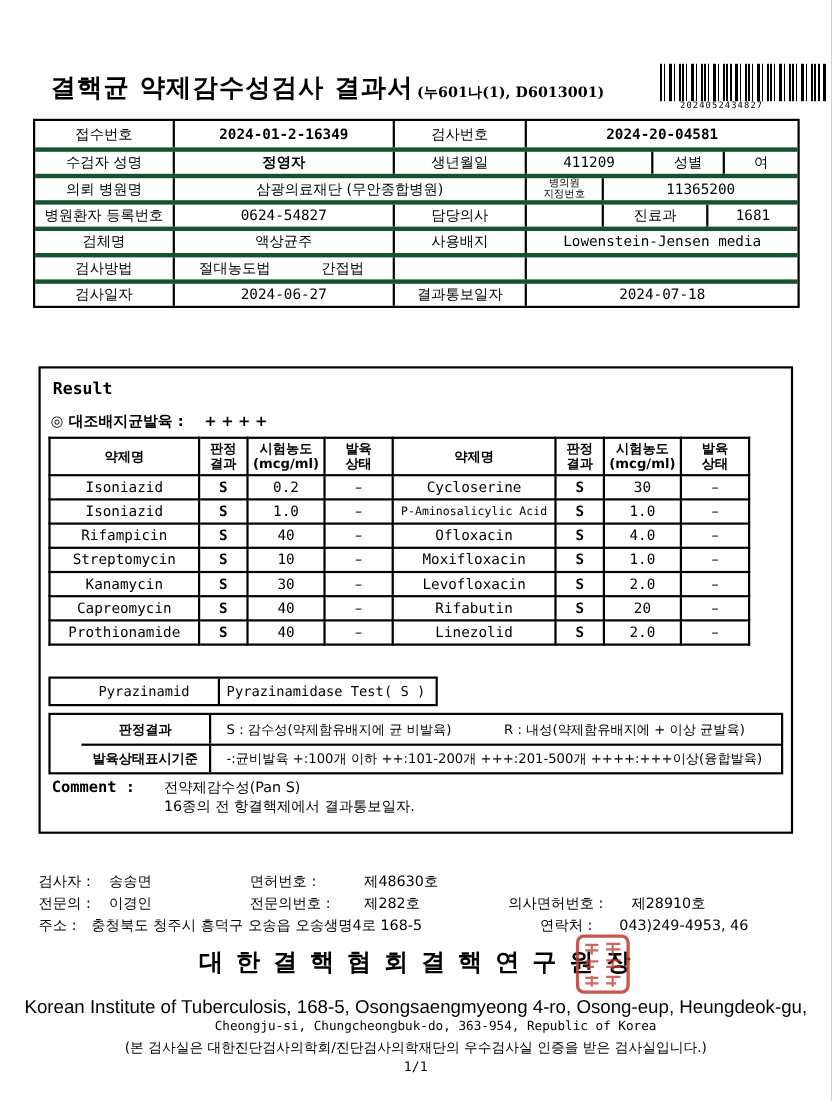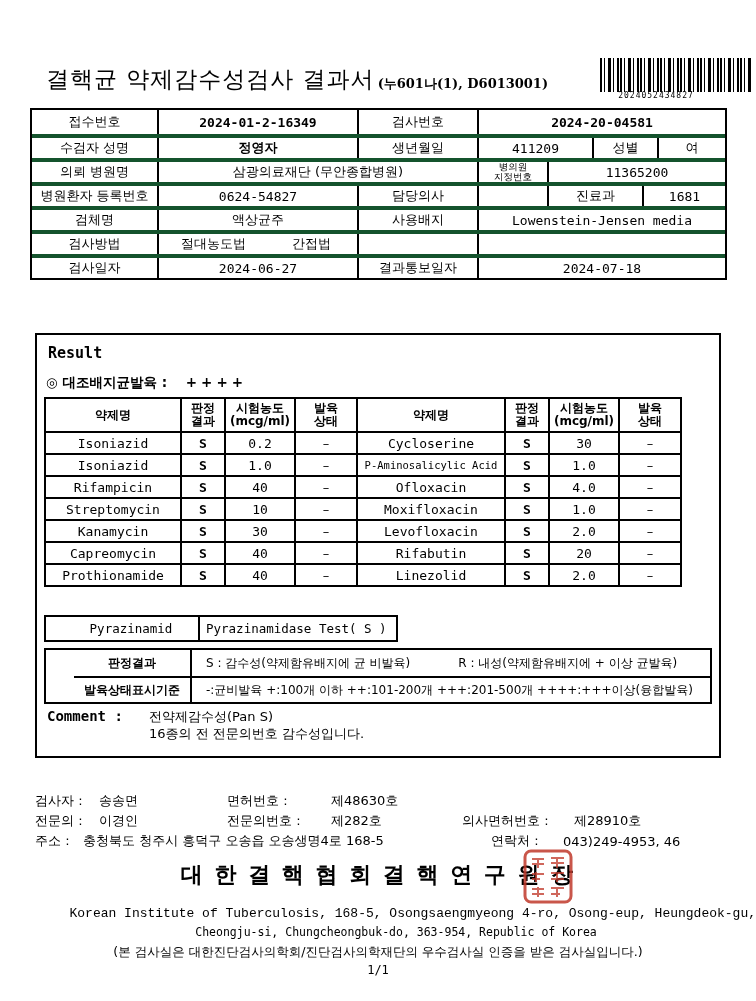--- a/index.html
+++ b/index.html
@@ -2,21 +2,21 @@
 <html><head>
 <meta charset="utf-8">
 <style>
   * { margin:0; padding:0; box-sizing:border-box; }
   body { background:#888; font-family:"DejaVu Sans","Liberation Sans",sans-serif; color:#000; }
   .page { position:relative; width:756px; height:1001px; background:#fff; margin:0 auto; overflow:hidden; }
   .mono { font-family:"DejaVu Sans Mono","Liberation Mono",monospace; }
 
   
   .title-block { position:absolute; left:46px; top:64px; display:flex; align-items:flex-end; white-space:nowrap; }
-  .title-main { font-family:"DejaVu Serif","Liberation Serif",serif; font-weight:normal; font-size:23px; letter-spacing:1px;text-align:right; }
+  .title-main { font-family:"DejaVu Serif","Liberation Serif",serif; font-weight:bold; font-size:23px; letter-spacing:1px;text-align:right; }
   .title-sub { font-family:"DejaVu Serif","Liberation Serif",serif; font-weight:bold; font-size:13px; margin-left:3px; margin-bottom:2px; }
 
   
   .barcode { position:absolute; left:560px; top:58px; width:152px; height:44px;padding-left:40px; }
   .bars { width:152px; height:34px;
     background:repeating-linear-gradient(90deg,#000 0 2px,#fff 2px 4px,#000 4px 5px,#fff 5px 8px,#000 8px 11px,#fff 11px 13px,#000 13px 14px,#fff 14px 17px,#000 17px 19px,#fff 19px 20px); }
   .barcode-num { font-family:"DejaVu Sans Mono","Liberation Mono",monospace; font-size:8px; text-align:center; letter-spacing:1px; margin-top:-1px; }
 
   
   .info-table { position:absolute; left:30px; top:108px; width:697px; border:2px solid #000; background:#fff; }
@@ -63,21 +63,21 @@
   .footer { position:absolute; left:35px; top:791px; width:700px; font-size:13px; }
   .fl { display:flex; height:20px; align-items:center; white-space:nowrap; }
   .fl span { display:inline-block; }
   .w62 { width:64px; } .w128 { width:128px; } .w96 { width:104px; } .w135a { width:131px; }
   .w48 { width:48px; } .w400 { width:408px; } .w105 { width:112px; } .w70 { width:72px; }
 
   .org-line { position:absolute; left:0; top:860px; width:756px; text-align:center; font-family:"DejaVu Serif","Liberation Serif",serif; font-weight:bold; font-size:22px; letter-spacing:2px; white-space:nowrap; }
 
   .seal { position:absolute; left:523px; top:849px; opacity:0.85; }
 
-  .eng1 { position:absolute; left:0; top:906px; width:756px; text-align:right; font-family:Liberation Mono, monospace; font-size:13px; }
+  .eng1 { position:absolute; left:0; top:906px; width:756px; text-align:center; font-family:Liberation Sans, sans-serif; font-size:17px; }
   .eng2 { position:absolute; left:0; top:925px; width:756px; text-align:center; font-family:"DejaVu Sans Mono","Liberation Mono",monospace; font-size:11.5px;padding-left:36px; }
   .cert { position:absolute; left:0; top:944px; width:756px; text-align:center; font-size:12.5px; }
   .pagenum { position:absolute; left:0; top:963px; width:756px; text-align:center; font-family:"DejaVu Sans Mono","Liberation Mono",monospace; font-size:12px; }
 </style>
 </head>
 <body>
 
 <div class="page">
 
   <div class="title-block">
@@ -270,21 +270,21 @@
       <div class="lrow">
         <div class="llabel">발육상태표시기준</div>
         <div class="lvalue lvalue2">-:균비발육   +:100개 이하  ++:101-200개  +++:201-500개   ++++:+++이상(융합발육)</div>
       </div>
     </div>
 
     <div class="comment">
       <div class="comment-label">Comment :</div>
       <div class="comment-body">
         <div>전약제감수성(Pan S)</div>
-        <div>16종의 전 전문의번호 감수성입니다.</div>
+        <div>16종의 전 항결핵제에서 결과통보일자.</div>
       </div>
     </div>
   </div>
 
   <div class="footer">
     <div class="fl">
       <span class="w62">검사자 :</span>
       <span class="w128">송송면</span>
       <span class="w96">면허번호   :</span>
       <span>제48630호</span>

